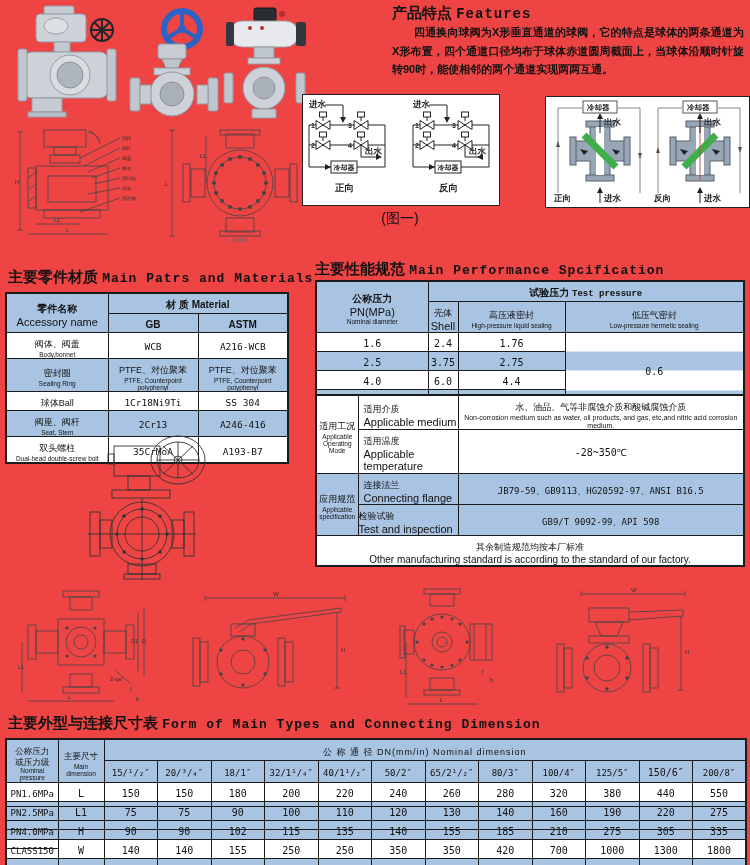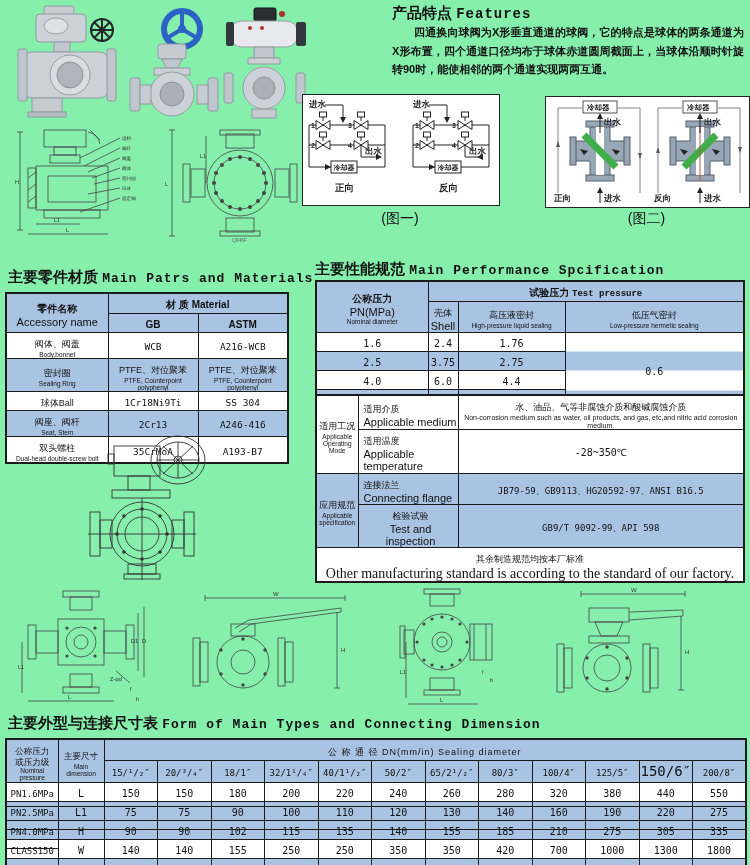--- a/index.html
+++ b/index.html
@@ -1,16 +1,16 @@
 <!DOCTYPE html>
 <html><head>
 <meta charset="utf-8">
 <style>
   html,body{margin:0;padding:0;background:#ffffff;}
-  #page{position:relative;width:750px;height:865px;background:#86efac;overflow:hidden;
+  #page{position:relative;width:750px;height:865px;background:#ef4444;overflow:hidden;
         font-family:"Liberation Sans","DejaVu Sans",sans-serif;color:#111;}
   .abs{position:absolute;}
   .sec-title{font-size:15px;font-weight:bold;white-space:nowrap;}
   .sec-title .en{font-family:"Liberation Mono","DejaVu Sans Mono",monospace;font-size:13px;letter-spacing:1px;}
   
   .feat-title{font-size:15px;font-weight:bold;}
   .feat-title .en{font-family:"Liberation Mono","DejaVu Sans Mono",monospace;font-size:14px;letter-spacing:1px;}
   .feat-body{width:352px;font-size:11px;font-weight:600;line-height:1.7;text-align:justify;text-indent:2em;}
   
   .diagbox{border:1.5px solid #222;background:#fff;}
@@ -247,21 +247,20 @@
       <text x="141" y="13" font-size="7.5">冷却器</text>
       <line x1="154" y1="36" x2="154" y2="20" stroke="#222" stroke-width="1"></line>
       <polygon points="151,22 157,22 154,16" fill="#222"></polygon>
       <text x="158" y="28">出水</text>
       <line x1="154" y1="106" x2="154" y2="92" stroke="#222" stroke-width="1"></line>
       <polygon points="151,96 157,96 154,90" fill="#222"></polygon>
       <text x="158" y="104">进水</text>
       <text x="108" y="104">反向</text>
     </g>
   </svg>
-  <div class="abs caption" style="left:545px;top:210px;width:203px;text-align:center">(图二)</div>
 
   <svg class="abs" style="left:14px;top:126px" width="140" height="118" viewBox="0 0 140 118">
     <g stroke="#444" stroke-width="0.8" fill="none">
       <line x1="6" y1="6" x2="6" y2="104"></line>
         <line x1="3" y1="6" x2="9" y2="6"></line>
         <line x1="3" y1="104" x2="9" y2="104"></line>
       <rect x="30" y="4" width="42" height="17"></rect>
         <rect x="40" y="21" width="22" height="8"></rect>
       <path d="M74,6 q10,2 12,12"></path>
         <line x1="76" y1="4" x2="86" y2="14"></line>
@@ -445,25 +444,25 @@
     <tr class="white" style="height:18px">
       <td style="text-align:left;padding-left:5px"><span class="cnh-s">适用温度</span><span class="sub2">Applicable temperature</span></td>
       <td><span class="num">-28~350℃</span></td>
     </tr>
     <tr class="blue" style="height:19px">
       <td rowspan="2"><span class="cnh-s">应用规范</span><span class="sub">Applicable specification</span></td>
       <td style="text-align:left;padding-left:5px"><span class="cnh-s">连接法兰</span><span class="sub2">Connecting flange</span></td>
       <td><span class="num" style="font-size:9px">JB79-59、GB9113、HG20592-97、ANSI B16.5</span></td>
     </tr>
     <tr class="blue" style="height:19px">
-      <td style="text-align:center;padding-left:5px"><span class="cnh-s">检验试验</span><span class="sub2">Test and inspection</span></td>
+      <td style="text-align:left;"><span class="cnh-s">检验试验</span><span class="sub2">Test and inspection</span></td>
       <td><span class="num" style="font-size:9px">GB9/T 9092-99、API 598</span></td>
     </tr>
     <tr class="white" style="height:24px">
-      <td colspan="3"><span class="cnh-s">其余制造规范均按本厂标准</span><span class="sub2" style="font-size:14px;font-family:Liberation Serif, serif">Other manufacturing standard is according to the standard of our factory.</span></td>
+      <td colspan="3"><span class="cnh-s">其余制造规范均按本厂标准</span><span class="sub2" style="font-size:10px;font-family:Liberation Sans, sans-serif">Other manufacturing standard is according to the standard of our factory.</span></td>
     </tr>
   </tbody>
     </table>
 
   <svg class="abs" style="left:88px;top:430px" width="128" height="156" viewBox="0 0 128 156">
     <g stroke="#333" stroke-width="0.9" fill="none">
       <ellipse cx="90" cy="30" rx="27" ry="24"></ellipse>
       <ellipse cx="90" cy="30" rx="21" ry="18"></ellipse>
       <line x1="90" y1="12" x2="90" y2="48"></line>
         <line x1="69" y1="30" x2="111" y2="30"></line>
@@ -653,34 +652,34 @@
         <col style="width:53.5px">
         <col style="width:53.5px">
         <col style="width:53.5px">
         <col style="width:53.5px">
         <col style="width:53.5px">
     </colgroup>
     <tbody>
         <tr class="blue" style="height:14px">
       <td rowspan="2"><span class="cnh-s" style="font-size:8.5px">公称压力</span><span class="cnh-s" style="font-size:8.5px;display:block">或压力级</span><span class="sub">Nominal pressure</span></td>
       <td rowspan="2"><span class="cnh-s" style="font-size:8.5px">主要尺寸</span><span class="sub">Main dimension</span></td>
-      <td colspan="12"><span class="cnh-s" style="font-size:9px;letter-spacing:1px">公 称 通 径    DN(mm/in)    Sealing diameter</span></td>
+      <td colspan="12"><span class="cnh-s" style="font-size:9px;letter-spacing:1px">公 称 通 径    DN(mm/in)    Nominal dimension</span></td>
     </tr>
     <tr class="blue" style="height:17px">
       <td><span class="num" style="font-size:9px">15/¹/₂″</span></td>
       <td><span class="num" style="font-size:9px">20/³/₄″</span></td>
       <td><span class="num" style="font-size:9px">18/1″</span></td>
       <td><span class="num" style="font-size:9px">32/1¹/₄″</span></td>
       <td><span class="num" style="font-size:9px">40/1¹/₂″</span></td>
       <td><span class="num" style="font-size:9px">50/2″</span></td>
       <td><span class="num" style="font-size:9px">65/2¹/₂″</span></td>
       <td><span class="num" style="font-size:9px">80/3″</span></td>
       <td><span class="num" style="font-size:9px">100/4″</span></td>
       <td><span class="num" style="font-size:9px">125/5″</span></td>
-      <td><span class="num" style="font-size:14px">150/6″</span></td>
+      <td><span class="num" style="font-size:10px">150/6″</span></td>
       <td><span class="num" style="font-size:9px">200/8″</span></td>
     </tr>
     <tr class="white" style="height:14px">
       <td><span class="num" style="font-size:9px">PN1.6MPa</span></td>
       <td><span class="num">L</span></td>
       <td><span class="num">150</span></td>
       <td><span class="num">150</span></td>
       <td><span class="num">180</span></td>
       <td><span class="num">200</span></td>
       <td><span class="num">220</span></td>

